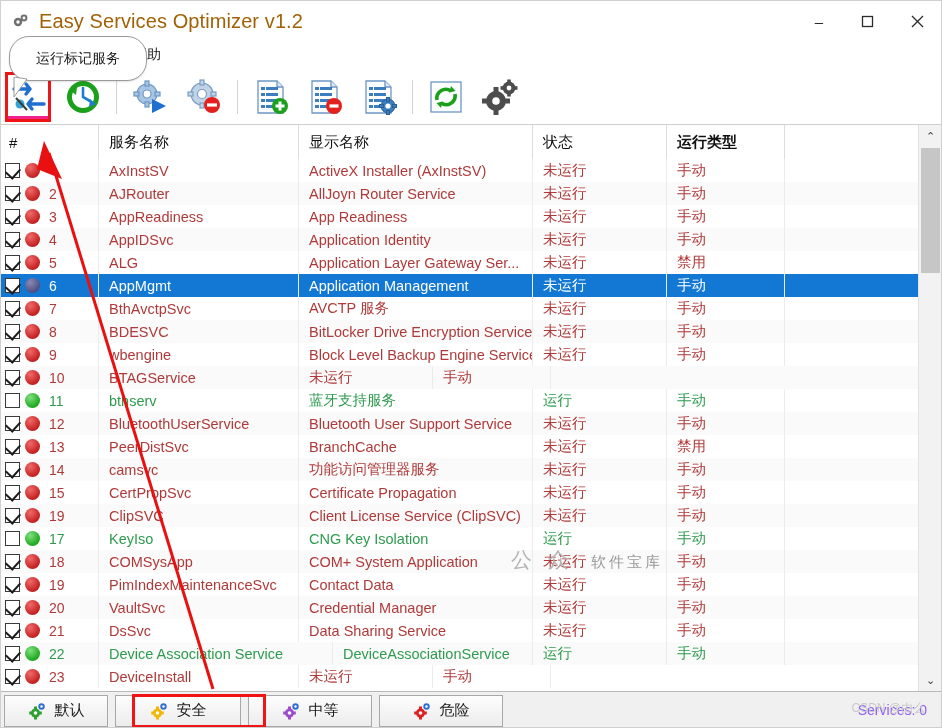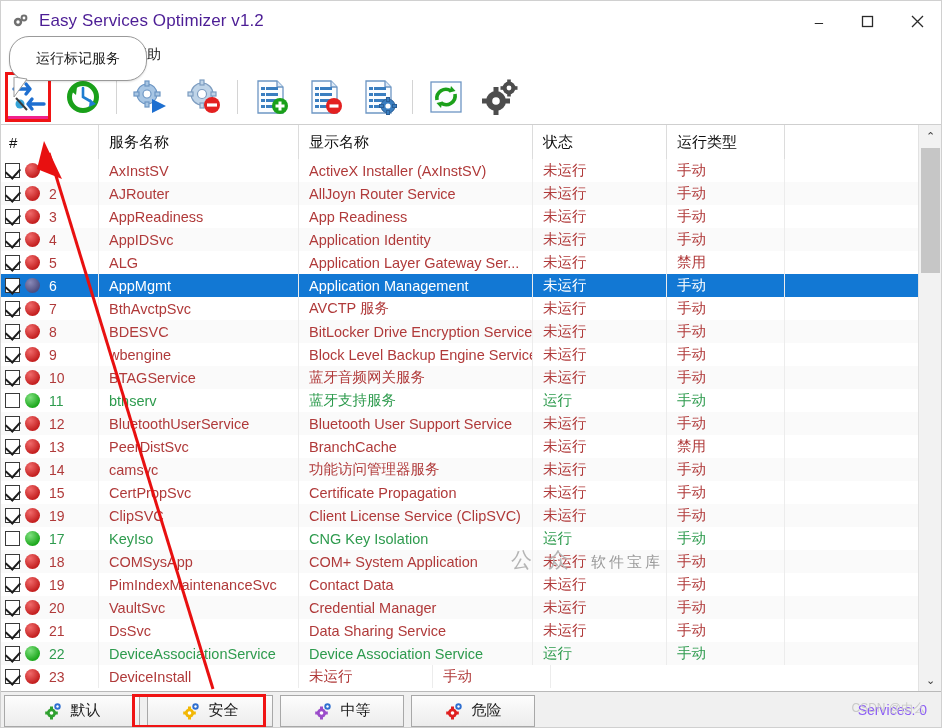--- a/index.html
+++ b/index.html
@@ -22,21 +22,21 @@
   #titlebar {
     position: absolute; left: 0; top: 0; width: 942px; height: 40px;
     background: #ffffff;
     display: flex; align-items: center;
   }
   #app-icon {
     width: 20px; height: 20px; margin-left: 10px; margin-right: 8px;
     position: relative; flex: 0 0 auto;
   }
   #title-text {
-    font-size: 17px; color: #4c1d95; letter-spacing: .1px;
+    font-size: 20px; color: #a16207; letter-spacing: .1px;
     white-space: nowrap;
   }
   .winbtns { position: absolute; right: 0; top: 0; height: 40px; display: flex; }
   .winbtn {
     width: 48px; height: 40px; display: flex; align-items: center; justify-content: center;
     font-size: 15px; color: #2a2a2a; background: transparent;
   }
   .winbtn.close { width: 52px; }
 
   
@@ -98,21 +98,21 @@
   }
   .th {
     font-size: 15px; color: #111111; display: flex; align-items: center;
     padding-left: 10px; border-right: 1px solid #dcdcdc; height: 34px;
     background: #ffffff;
   }
   .th.c0 { width: 98px; padding-left: 8px; }
   .th.c1 { width: 200px; }
   .th.c2 { width: 234px; }
   .th.c3 { width: 134px; }
-  .th.c4 { width: 118px; }
+  .th.c4 { width: 118px; font-weight: bold; }
   .th.c5 { width: 141px; border-right: none; }
 
   #tbody { position: relative; }
   .row { display: flex; height: 23px; align-items: flex-end; }
   .row:nth-child(even) { background: #fafafa; }
   .row.sel { background: #1278d4; }
   .cell {
     font-size: 14.5px; display: flex; align-items: center;
     border-right: 1px solid #ececec;
     height: 23px; overflow: hidden; white-space: nowrap;
@@ -167,21 +167,21 @@
     background: #f0f0f0; border-top: 1px solid #b9b9b9;
     display: flex; align-items: center;
   }
   .tab {
     height: 32px; margin-left: 3px;
     background: linear-gradient(#fdfdfd,#ececec);
     border: 1px solid #a8a8a8;
     display: flex; align-items: center; justify-content: center; gap: 9px;
     font-size: 15px; color: #1b1b1b;
   }
-  .tab.t0 { width: 136px; text-align: right; }
+  .tab.t0 { width: 104px; text-align: right; }
   .tab.t1 { width: 126px; }
   .tab.t2 { width: 124px; }
   .tab.t3 { width: 124px; }
   .tab-gear { width: 18px; height: 18px; position: relative; flex: 0 0 auto; }
   #tab-highlight {
     position: absolute; left: 131px; top: 693px; width: 134px; height: 34px;
     border: 3px solid #f01414; z-index: 25; pointer-events: none;
   }
   #statusarea {
     position: absolute; right: 0; top: 690px; width: 759px; height: 38px;
@@ -528,21 +528,20 @@
           <div class="cell c4">手动</div>
           <div class="cell c5"></div>
         </div>
         <div class="row">
           <div class="cell c0">
             <span class="chk on"></span>
             <span class="dot red"></span>
             <span class="idx">10</span>
           </div>
           <div class="cell c1">BTAGService</div>
-          <div class="cell c2">蓝牙音频网关服务</div>
           <div class="cell c3">未运行</div>
           <div class="cell c4">手动</div>
           <div class="cell c5"></div>
         </div>
         <div class="row running">
           <div class="cell c0">
             <span class="chk"></span>
             <span class="dot green"></span>
             <span class="idx">11</span>
           </div>
@@ -671,22 +670,22 @@
           <div class="cell c3">未运行</div>
           <div class="cell c4">手动</div>
           <div class="cell c5"></div>
         </div>
         <div class="row running">
           <div class="cell c0">
             <span class="chk on"></span>
             <span class="dot green"></span>
             <span class="idx">22</span>
           </div>
+          <div class="cell c2">Device Association Service</div>
           <div class="cell c1">DeviceAssociationService</div>
-          <div class="cell c2">Device Association Service</div>
           <div class="cell c3">运行</div>
           <div class="cell c4">手动</div>
           <div class="cell c5"></div>
         </div>
         <div class="row">
           <div class="cell c0">
             <span class="chk on"></span>
             <span class="dot red"></span>
             <span class="idx">23</span>
           </div>

